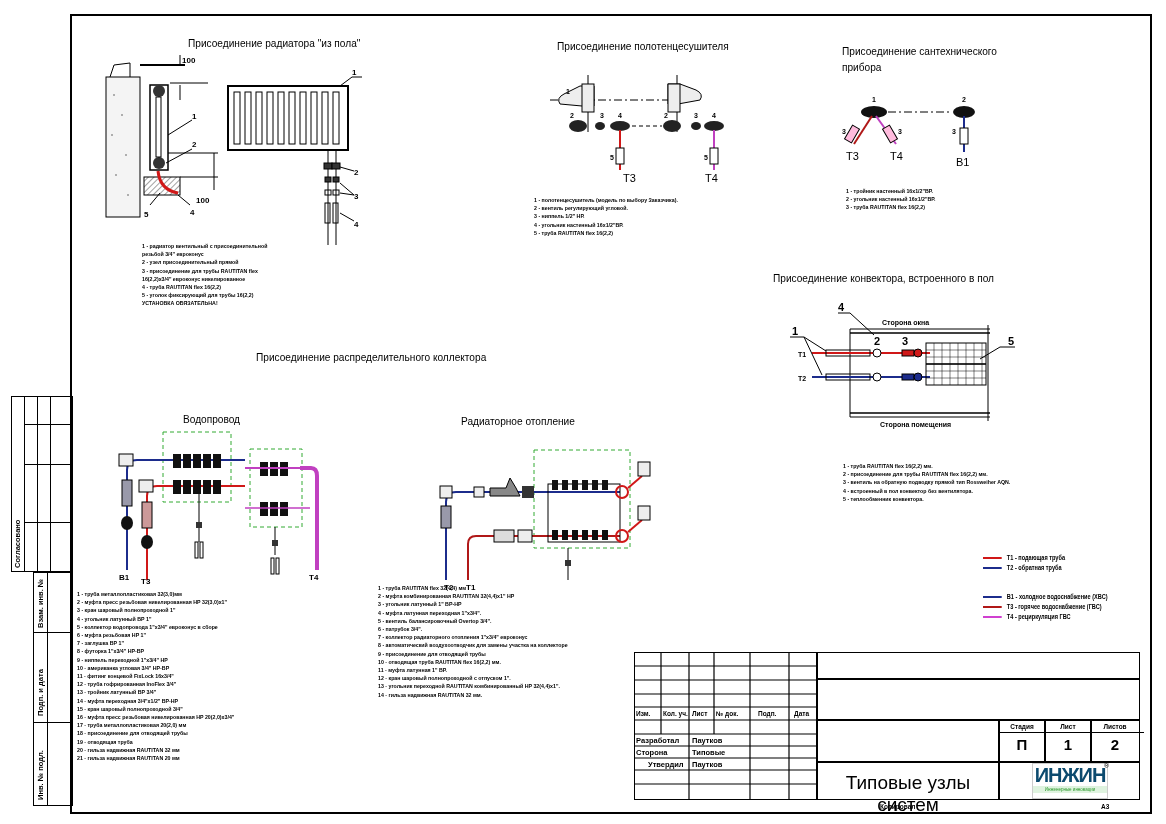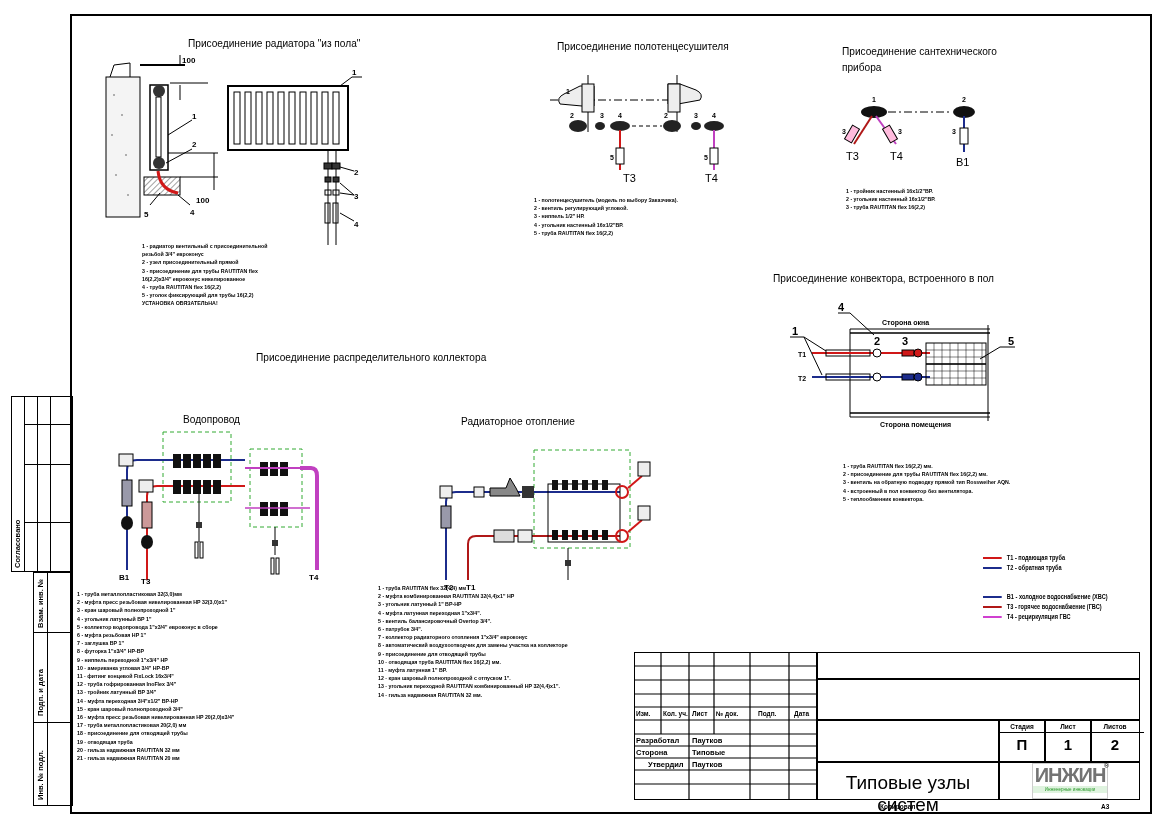--- a/index.html
+++ b/index.html
@@ -456,20 +456,20 @@
   <div class="abs" style="left:364px;top:71px;width:48px;text-align:center;font-size:6.5px;font-weight:bold;">Стадия</div>
   <div class="abs" style="left:410px;top:71px;width:48px;text-align:center;font-size:6.5px;font-weight:bold;">Лист</div>
   <div class="abs" style="left:456px;top:71px;width:50px;text-align:center;font-size:6.5px;font-weight:bold;">Листов</div>
   <div class="abs" style="left:364px;top:84px;width:48px;text-align:center;font-size:15px;font-weight:bold;">П</div>
   <div class="abs" style="left:410px;top:84px;width:48px;text-align:center;font-size:15px;font-weight:bold;">1</div>
   <div class="abs" style="left:456px;top:84px;width:50px;text-align:center;font-size:15px;font-weight:bold;">2</div>
   <div class="tbcell" style="left:182px;top:109px;width:184px;height:39px;"></div>
   <div class="abs" style="left:184px;top:120px;width:180px;text-align:center;font-size:19px;">Типовые узлы систем</div>
   <div class="tbcell" style="left:364px;top:109px;width:142px;height:39px;"></div>
   <div class="abs" style="left:398px;top:111px;width:76px;height:36px;border:1px solid #ccc;box-sizing:border-box;background:#fff;">
-    <div style="text-align:center;font-size:20px;font-weight:bold;letter-spacing:-1px;line-height:22px;color:#737373;">ИНЖИН</div>
+    <div style="text-align:center;font-size:20px;font-weight:bold;letter-spacing:-1px;line-height:22px;color:#0c4a6e;">ИНЖИН</div>
     <div style="text-align:center;font-size:4.5px;color:#2a9a2a;background:#dff3df;line-height:7px;">Инженерные инновации</div>
   </div>
   <div class="abs" style="left:470px;top:110px;font-size:7px;">®</div>
 </div>
 
 <div class="abs" style="left:880px;top:803px;font-size:6.5px;font-weight:bold;">Копировал</div>
 <div class="abs" style="left:1101px;top:803px;font-size:6.5px;font-weight:bold;">А3</div>
 
 </body></html>

